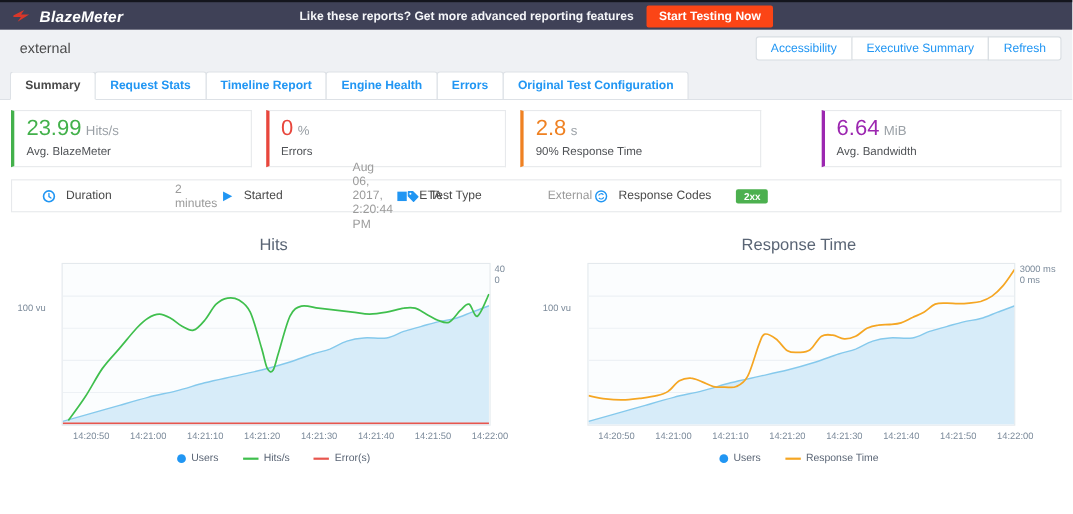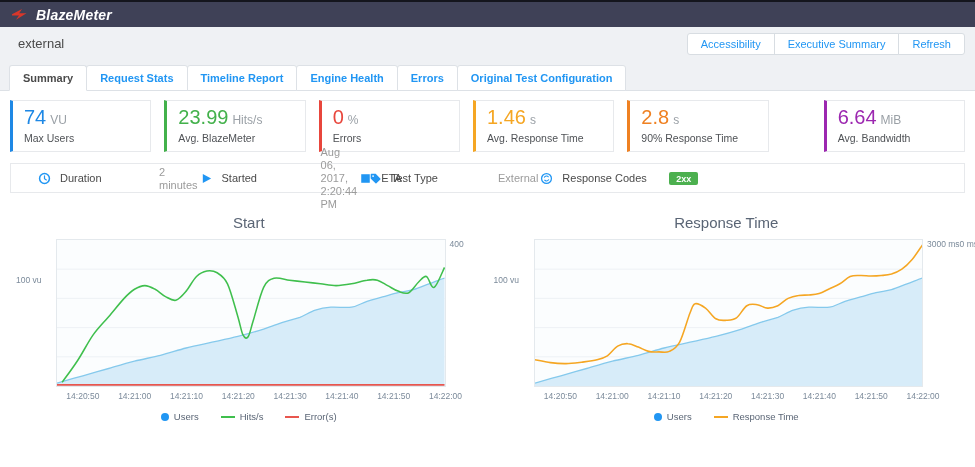--- a/index.html
+++ b/index.html
@@ -70,40 +70,44 @@
   .dvalue{color:#9b9b9b;}
   .dbadge{color:#fff;font-size:9px;font-weight:700;padding:1.5px 7px;border-radius:2px;line-height:10px;}
   
   .charts{display:flex;margin-top:12px;}
   .panel{width:50%;padding:0 6px;box-sizing:border-box;}
   .ctitle{text-align:center;font-size:15px;color:#5a6575;margin:9px 0 8px;}
   .plotrow{display:flex;}
   .yl{width:40px;font-size:8.5px;color:#7b8a9a;text-align:left;padding-right:5px;box-sizing:border-box;white-space:nowrap;margin-top:36px;}
   .plotbox{flex:1;position:relative;height:146px;background:#fbfdfe;border:1px solid #e4e9ed;cursor:crosshair;}
   .plotbox svg{position:absolute;left:0;top:0;width:100%;height:100%;display:block;}
-  .yr{width:36px;font-size:8.5px;color:#7b8a9a;display:flex;flex-direction:row;padding-left:4px;box-sizing:border-box;white-space:nowrap;}
+  .yr{width:36px;font-size:8.5px;color:#7b8a9a;display:flex;flex-direction:column;padding-left:4px;box-sizing:border-box;white-space:nowrap;}
   .ticks{position:relative;height:11px;margin:4px 36px 0 41px;font-size:8.5px;color:#7b8a9a;}
   .ticks span{position:absolute;transform:translateX(-50%);white-space:nowrap;top:0;}
   .legend{display:flex;justify-content:center;gap:22px;margin-top:9px;font-size:9.5px;color:#5a6575;align-items:center;}
   .litem{display:flex;align-items:center;gap:5px;}
   .lgdot{width:8px;height:8px;border-radius:50%;}
   .lgline{width:14px;height:2px;}
 </style>
 </head>
 <body>
 
 <div class="topbar" style="background: rgb(63, 65, 87);">
   <div class="logo">
     <span style="display:inline-flex;">
       <svg width="20" height="13" viewBox="0 0 20 13">
           <path d="M0 6.2 L10 1 L7.2 5.2 L14.5 5.2 L4 11.8 L7 7.4 L0 7.4 Z" fill="#d8372a"></path>
         </svg>
     </span>
     <span class="logo-text">BlazeMeter</span>
   </div>
+  <div class="promo">
+    <span class="promo-text">Like these reports? Get more advanced reporting features</span>
+    <button class="cta" style="background: rgb(251, 69, 22);">Start Testing Now</button>
+  </div>
 </div>
 
 <div class="subheader">
   <div class="page-title">external</div>
   <div class="actions">
       <button class="hbtn">Accessibility</button>
       <button class="hbtn">Executive Summary</button>
       <button class="hbtn">Refresh</button>
     </div>
 </div>
@@ -113,36 +117,28 @@
     <div class="tab">Request Stats</div>
     <div class="tab">Timeline Report</div>
     <div class="tab">Engine Health</div>
     <div class="tab">Errors</div>
     <div class="tab">Original Test Configuration</div>
   </div>
 
 <div class="content">
 
   <div class="stats">
-      <div class="stat" style="border-left-color: rgb(30, 136, 229);">
-        <div class="sval"><span class="val" style="color:#1e88e5">74</span><span class="unit">VU</span></div>
-        <div class="lbl">Max Users</div>
-      </div>
       <div class="stat" style="border-left-color: rgb(67, 177, 75);">
         <div class="sval"><span class="val" style="color:#43b14b">23.99</span><span class="unit">Hits/s</span></div>
         <div class="lbl">Avg. BlazeMeter</div>
       </div>
       <div class="stat" style="border-left-color: rgb(232, 70, 60);">
         <div class="sval"><span class="val" style="color:#e8463c">0</span><span class="unit">%</span></div>
         <div class="lbl">Errors</div>
       </div>
-      <div class="stat" style="border-left-color: rgb(245, 166, 35);">
-        <div class="sval"><span class="val" style="color:#f5a623">1.46</span><span class="unit">s</span></div>
-        <div class="lbl">Avg. Response Time</div>
-      </div>
       <div class="stat" style="border-left-color: rgb(239, 129, 34);">
         <div class="sval"><span class="val" style="color:#ef8122">2.8</span><span class="unit">s</span></div>
         <div class="lbl">90% Response Time</div>
       </div>
       <div class="stat" style="border-left-color: rgb(156, 39, 176); margin-left: 42px;">
         <div class="sval"><span class="val" style="color:#9c27b0">6.64</span><span class="unit">MiB</span></div>
         <div class="lbl">Avg. Bandwidth</div>
       </div>
     </div>
 
@@ -197,21 +193,21 @@
           </span>
           <span class="dlabel">Response Codes</span>
           <span class="dbadge" style="background: rgb(76, 176, 79);">2xx</span>
         </div>
       </div>
   </div>
 
   <div class="charts">
 
     <div class="panel">
-      <div class="ctitle">Start</div>
+      <div class="ctitle">Hits</div>
       <div class="plotrow">
         <div class="yl">100 vu</div>
         <div class="plotbox">
           <svg viewBox="0 0 400 146" preserveAspectRatio="none">
               <line x1="0" x2="400" y1="116.8" y2="116.8" stroke="#edf1f5" stroke-width="1"></line>
               <line x1="0" x2="400" y1="87.6" y2="87.6" stroke="#edf1f5" stroke-width="1"></line>
               <line x1="0" x2="400" y1="58.4" y2="58.4" stroke="#edf1f5" stroke-width="1"></line>
               <line x1="0" x2="400" y1="29.2" y2="29.2" stroke="#edf1f5" stroke-width="1"></line>
               <path d="M0.0 143.1C4.4 141.9 17.8 138.2 26.7 135.8C35.6 133.3 44.4 130.9 53.3 128.5C62.2 126.0 71.1 123.4 80.0 121.2C88.9 119.0 97.8 117.5 106.7 115.3C115.6 113.2 124.4 110.2 133.3 108.0C142.2 105.8 151.1 104.1 160.0 102.2C168.9 100.3 177.8 98.5 186.7 96.4C195.6 94.2 205.3 91.5 213.3 89.1C221.3 86.6 228.4 83.7 234.7 81.8C240.9 79.8 245.3 79.3 250.7 77.4C256.0 75.4 261.3 71.8 266.7 70.1C272.0 68.4 276.4 67.6 282.7 67.2C288.9 66.7 297.8 68.1 304.0 67.2C310.2 66.2 314.7 63.0 320.0 61.3C325.3 59.6 330.7 58.4 336.0 56.9C341.3 55.5 346.7 53.8 352.0 52.6C357.3 51.3 362.7 51.1 368.0 49.6C373.3 48.2 378.7 45.7 384.0 43.8C389.3 41.9 397.3 38.9 400.0 38.0 L 400.0 146 L 0.0 146 Z" fill="#d7ecf9" stroke="none"></path>
               <path d="M0.0 143.1C4.4 141.9 17.8 138.2 26.7 135.8C35.6 133.3 44.4 130.9 53.3 128.5C62.2 126.0 71.1 123.4 80.0 121.2C88.9 119.0 97.8 117.5 106.7 115.3C115.6 113.2 124.4 110.2 133.3 108.0C142.2 105.8 151.1 104.1 160.0 102.2C168.9 100.3 177.8 98.5 186.7 96.4C195.6 94.2 205.3 91.5 213.3 89.1C221.3 86.6 228.4 83.7 234.7 81.8C240.9 79.8 245.3 79.3 250.7 77.4C256.0 75.4 261.3 71.8 266.7 70.1C272.0 68.4 276.4 67.6 282.7 67.2C288.9 66.7 297.8 68.1 304.0 67.2C310.2 66.2 314.7 63.0 320.0 61.3C325.3 59.6 330.7 58.4 336.0 56.9C341.3 55.5 346.7 53.8 352.0 52.6C357.3 51.3 362.7 51.1 368.0 49.6C373.3 48.2 378.7 45.7 384.0 43.8C389.3 41.9 397.3 38.9 400.0 38.0" fill="none" stroke="#85c9ec" stroke-width="1.3"></path>

